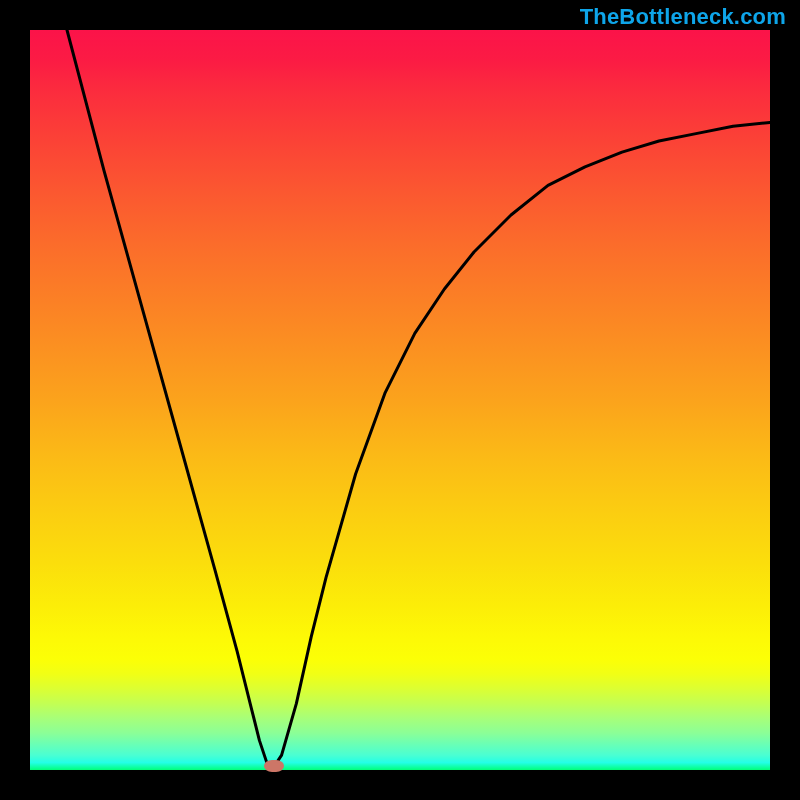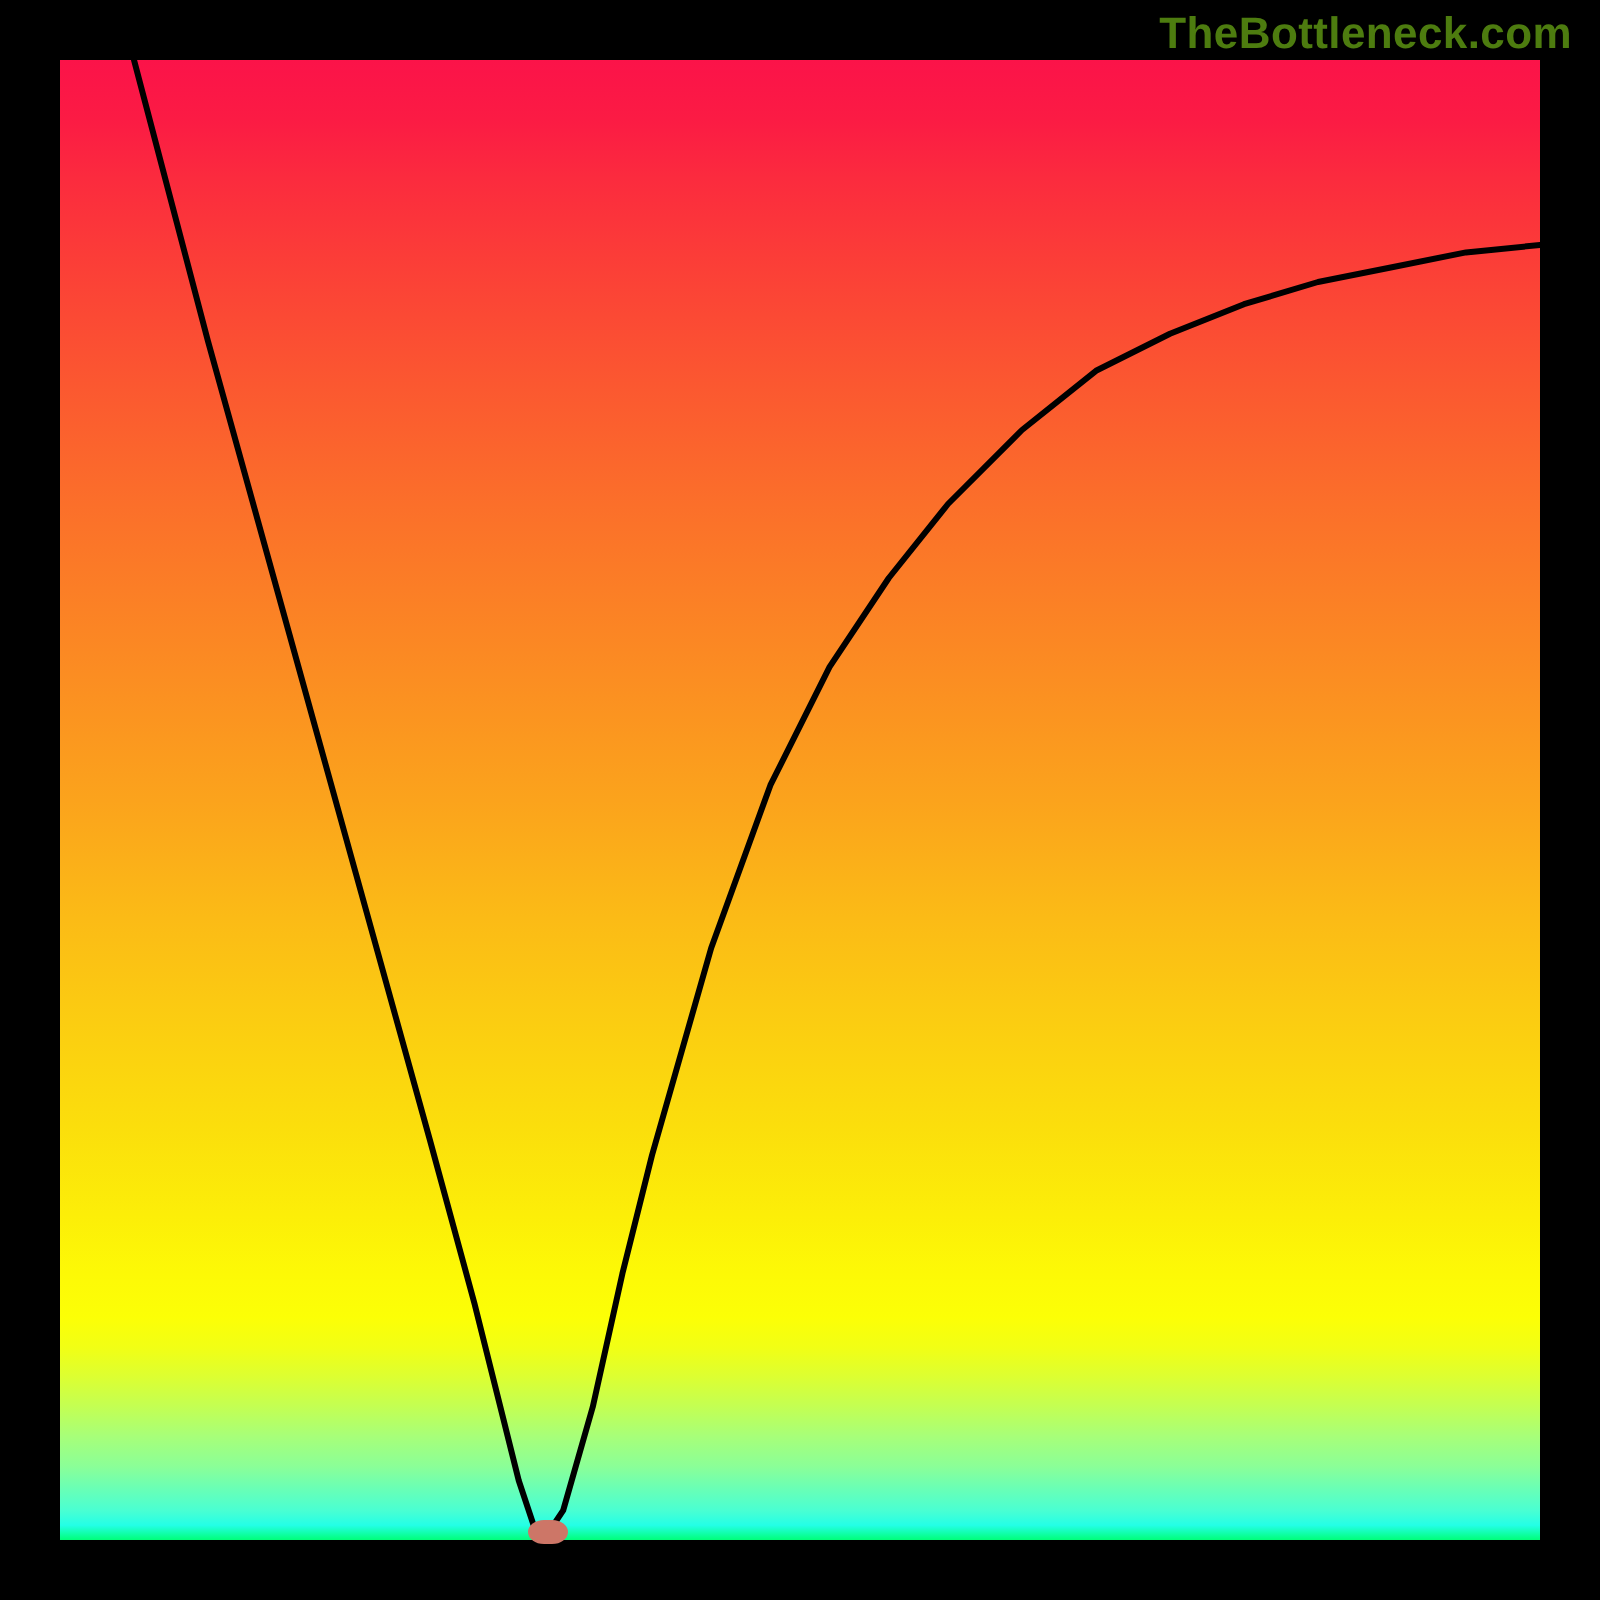--- a/index.html
+++ b/index.html
@@ -14,21 +14,21 @@
   .frame {
     position: relative;
     width: 800px;
     height: 800px;
     background: #000;
   }
   .watermark {
     position: absolute;
     top: 4px;
     right: 14px;
-    color: #4d7c0f;
+    color: #0ea5e9;
     font-size: 22px;
     font-weight: 600;
     letter-spacing: 0.2px;
     z-index: 10;
   }
   .plot-area {
     position: absolute;
     left: 30px;
     top: 30px;
     width: 740px;

